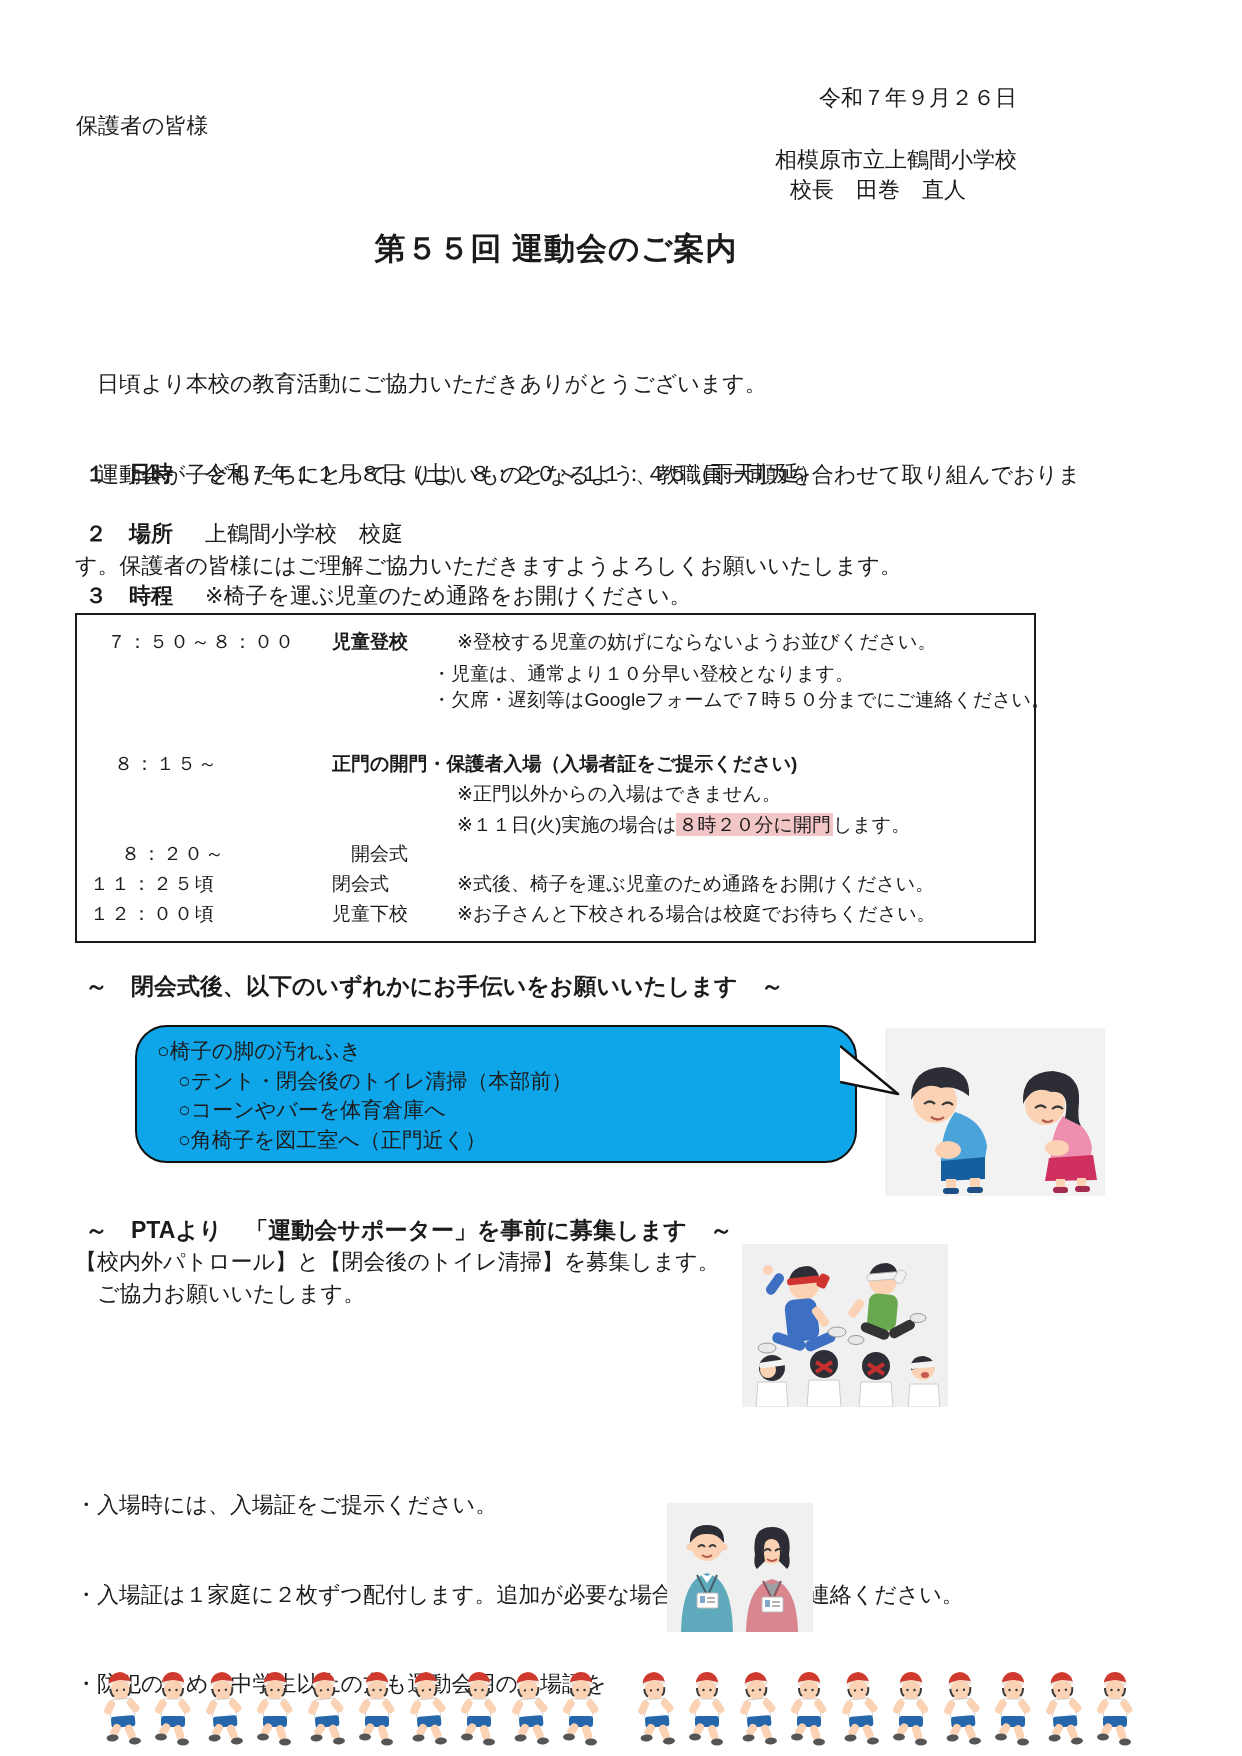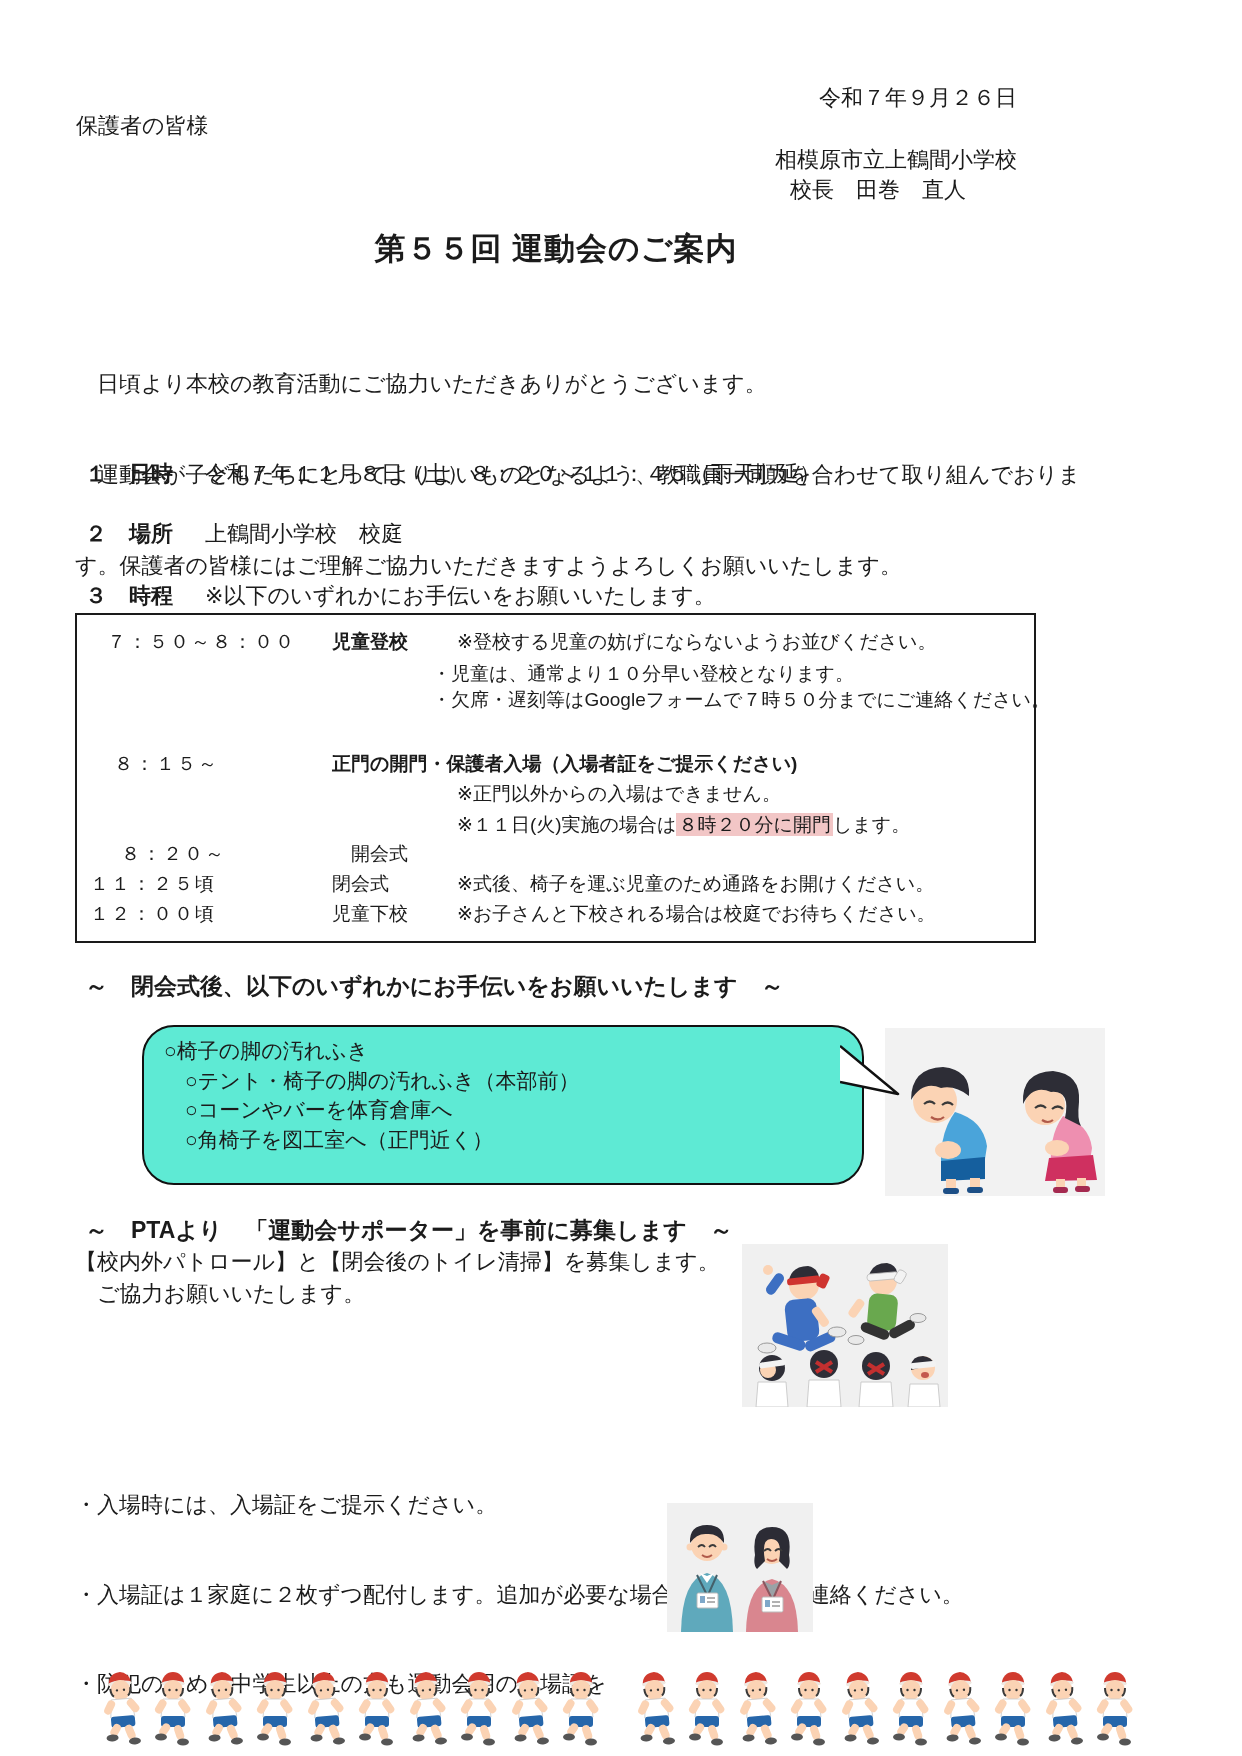--- a/index.html
+++ b/index.html
@@ -13,22 +13,22 @@
   .t { position:absolute; white-space:pre; font-size:22px; line-height:1.25; }
   .bold { font-weight:bold; }
   .sz23 { font-size:23px; }
   .title { font-size:31px; letter-spacing:1px; }
   .lines div { white-space:pre; }
   .intro { line-height:30.4px; }
   .bullets { line-height:29.9px; }
   .schedule-box { position:absolute; left:75px; top:613px; width:961px; height:330px;
     border:2px solid #1a1a1a; background:#fff; }
   .schedule-box .t { font-size:19px; }
-  .bubble { position:absolute; left:135px; top:1025px; width:722px; height:160px;
-    border:2.5px solid #111; border-radius:32px; background:#5eead4;margin-left:7px; }
+  .bubble { position:absolute; left:135px; top:1025px; width:722px; height:138px;
+    border:2.5px solid #111; border-radius:32px; background:#0ea5e9; }
   .bubble-text { position:absolute; left:20px; top:9px; font-size:21px; line-height:29.6px; }
   .bubble-tail { position:absolute; left:840px; top:1042px; width:62px; height:66px; z-index:3; }
   .illu { position:absolute; }
   .runner-strip { position:absolute; left:103px; top:1662px; width:1046px; height:86px;
     display:flex; align-items:flex-end; gap:13px; }
   .runner { width:38px; height:80px; flex:0 0 auto; }
   .runner:nth-child(odd) svg { transform:rotate(-5deg); }
   .runner:nth-child(10) { margin-right:24px; }
   .hl { padding:1px 2px; }
 </style>
@@ -51,21 +51,21 @@
     <div>　子どもたちの姿をぜひご参観くださいますようご案内申し上げます。</div>
   </div>
 
   <div class="t bold" style="left:85px; top:460px;">１　日時</div>
   <div class="t" style="left:205px; top:460px;">令和７年１１月８日（土）８：２０～１１：４５（雨天順延）</div>
 
   <div class="t bold" style="left:85px; top:520px;">２　場所</div>
   <div class="t" style="left:205px; top:520px;">上鶴間小学校　校庭</div>
 
   <div class="t bold" style="left:85px; top:582px;">３　時程</div>
-  <div class="t" style="left:205px; top:582px;">※以下のいずれかにお手伝いをお願いいたします。</div>
+  <div class="t" style="left:205px; top:582px;">※椅子を運ぶ児童のため通路をお開けください。</div>
 
   <div class="schedule-box">
     <div class="t" style="left:30px; top:15px; letter-spacing:2px;">７：５０～８：００</div>
     <div class="t bold" style="left:255px; top:15px;">児童登校</div>
     <div class="t" style="left:380px; top:15px;">※登校する児童の妨げにならないようお並びください。</div>
     <div class="t" style="left:355px; top:47px;">・児童は、通常より１０分早い登校となります。</div>
     <div class="t" style="left:355px; top:73px;">・欠席・遅刻等はGoogleフォームで７時５０分までにご連絡ください。</div>
 
     <div class="t" style="left:37px; top:137px; letter-spacing:2px;">８：１５～</div>
     <div class="t bold" style="left:255px; top:137px;">正門の開門・保護者入場（入場者証をご提示ください)</div>
@@ -82,21 +82,21 @@
     <div class="t" style="left:13px; top:287px; letter-spacing:2px;">１２：００頃</div>
     <div class="t" style="left:255px; top:287px;">児童下校</div>
     <div class="t" style="left:380px; top:287px;">※お子さんと下校される場合は校庭でお待ちください。</div>
   </div>
 
   <div class="t bold sz23" style="left:85px; top:972px;text-align:center;">～　閉会式後、以下のいずれかにお手伝いをお願いいたします　～</div>
 
   <div class="bubble">
     <div class="bubble-text lines">
       <div>○椅子の脚の汚れふき</div>
-      <div>　○テント・椅子の脚の汚れふき（本部前）</div>
+      <div>　○テント・閉会後のトイレ清掃（本部前）</div>
       <div>　○コーンやバーを体育倉庫へ</div>
       <div>　○角椅子を図工室へ（正門近く）</div>
     </div>
   </div>
   <svg class="bubble-tail" viewBox="0 0 62 66">
     <path d="M0,4 L58,52 L0,40" fill="#ffffff" stroke="#111" stroke-width="2.5" stroke-linejoin="round"></path>
   </svg>
 
   <svg class="illu" style="left:885px; top:1028px;" width="220" height="168" viewBox="0 0 220 168">
     <rect width="220" height="168" fill="#f2f2f2"></rect>

